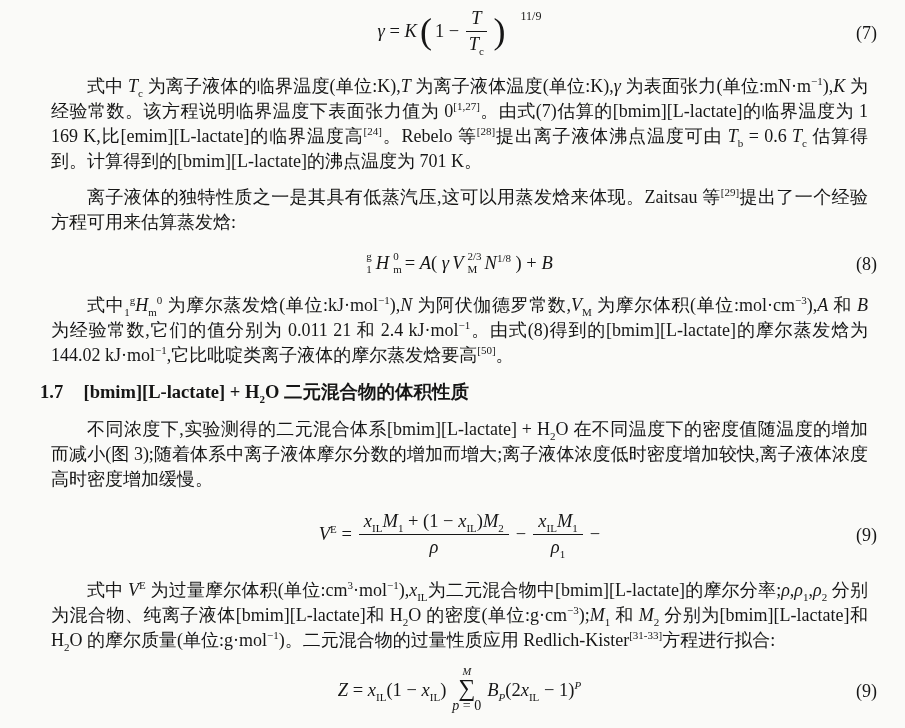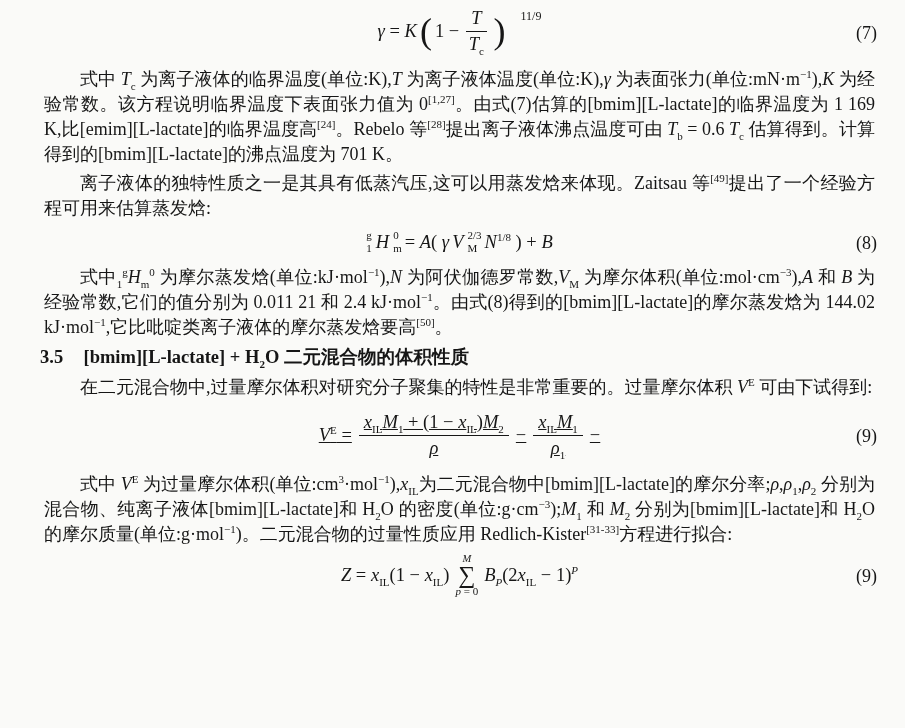--- a/index.html
+++ b/index.html
@@ -3,48 +3,48 @@
 <meta charset="utf-8">
 <style>
   html,body{margin:0;padding:0;}
   body{
     width:905px;height:728px;overflow:hidden;
     background:#fafaf8;color:#161616;
     font-family:"Liberation Serif","DejaVu Serif",serif;
     font-size:18px;
   }
   .page{padding:2px 26px 0 40px;}
-  .para{margin:4px;text-align:justify;text-indent:2em;line-height:25px;}
+  .para{margin:11px;text-align:justify;text-indent:2em;line-height:25px;}
   sup,sub{font-size:11px;line-height:0;}
   i{font-style:italic;}
   .heading{margin:1px 0;font-size:18.5px;font-weight:bold;line-height:27px;}
   .heading .hgap{display:inline-block;width:1.1em;}
 
   .eq-row{position:relative;display:flex;align-items:center;justify-content:center;line-height:1.25;}
   .eq-row.eq7{padding:5px 0 7px;}
   .eq-row.eq8{padding:4px 0 5px;}
-  .eq-row.eq9{padding:7px 0 8px;text-decoration:underline;}
+  .eq-row.eq9{padding:7px 0 8px;}
   .eq-row.eq10{padding:3px 0 4px;}
   .eq-num{position:absolute;right:2px;top:50%;transform:translateY(-50%);font-size:18px;}
   .eq-body{display:inline-flex;align-items:center;gap:3px;font-size:18.5px;}
   .bigp{font-size:36px;font-weight:400;line-height:0.9;}
   .eq-exp{position:relative;top:-15px;font-size:12px;margin-left:12px;}
 
   .frac{display:inline-flex;flex-direction:column;align-items:center;margin:0 4px;line-height:1.25;}
   .frac .num{border-bottom:1.4px solid #161616;padding:0 5px 1px;}
   .frac .den{padding-top:1px;}
 
   .stk{display:inline-flex;flex-direction:column;justify-content:center;font-size:11px;line-height:1.2;}
   .stk.pre{align-items:flex-end;margin-right:1px;}
   .stk.post{align-items:flex-start;margin-left:1px;}
 
   .sum{display:inline-flex;flex-direction:column;align-items:center;line-height:1;margin:0 3px;}
   .sum .sum-top{font-size:10.5px;margin-bottom:-1px;}
   .sum .sum-sym{font-size:24px;}
-  .sum .sum-bot{font-size:11px;margin-top:-1px;}
+  .sum .sum-bot{font-size:14px;margin-top:-1px;}
 </style>
 </head>
 <body style="background: rgb(250, 250, 248); color: rgb(22, 22, 22);">
 
 <div class="page">
 
   <div class="eq-row eq7">
     <span class="eq-body">
       <span><i>γ</i> = <i>K</i></span>
       <span class="bigp">(</span>
@@ -53,21 +53,21 @@
         <span class="num"><i>T</i></span>
         <span class="den"><i>T</i><sub>c</sub></span>
       </span>
       <span class="bigp">)</span>
       <span class="eq-exp">11/9</span>
     </span>
     <span class="eq-num">(7)</span>
   </div>
 
   <p class="para">式中 <i>T</i><sub>c</sub> 为离子液体的临界温度(单位:K),<i>T</i> 为离子液体温度(单位:K),<i>γ</i> 为表面张力(单位:mN·m<sup>−1</sup>),<i>K</i> 为经验常数。该方程说明临界温度下表面张力值为 0<sup>[1,27]</sup>。由式(7)估算的[bmim][L-lactate]的临界温度为 1 169 K,比[emim][L-lactate]的临界温度高<sup>[24]</sup>。Rebelo 等<sup>[28]</sup>提出离子液体沸点温度可由 <i>T</i><sub>b</sub> = 0.6 <i>T</i><sub>c</sub> 估算得到。计算得到的[bmim][L-lactate]的沸点温度为 701 K。</p>
-  <p class="para">离子液体的独特性质之一是其具有低蒸汽压,这可以用蒸发焓来体现。Zaitsau 等<sup>[49]</sup>提出了一个经验方程可用来估算蒸发焓:</p>
+  <p class="para">离子液体的独特性质之一是其具有低蒸汽压,这可以用蒸发焓来体现。Zaitsau 等<sup>[29]</sup>提出了一个经验方程可用来估算蒸发焓:</p>
 
   <div class="eq-row eq8">
     <span class="eq-body">
       <span class="stk pre">
         <span>g</span>
         <span>1</span>
       </span>
       <span><i>H</i></span>
       <span class="stk post">
         <span>0</span>
@@ -80,24 +80,24 @@
         <span>M</span>
       </span>
       <span><i>N</i><sup>1/8</sup> ) + <i>B</i></span>
     </span>
     <span class="eq-num">(8)</span>
   </div>
 
   <p class="para">式中<sub>1</sub><sup>g</sup><i>H</i><sub>m</sub><sup>0</sup> 为摩尔蒸发焓(单位:kJ·mol<sup>−1</sup>),<i>N</i> 为阿伏伽德罗常数,<i>V</i><sub>M</sub> 为摩尔体积(单位:mol·cm<sup>−3</sup>),<i>A</i> 和 <i>B</i> 为经验常数,它们的值分别为 0.011 21 和 2.4 kJ·mol<sup>−1</sup>。由式(8)得到的[bmim][L-lactate]的摩尔蒸发焓为 144.02 kJ·mol<sup>−1</sup>,它比吡啶类离子液体的摩尔蒸发焓要高<sup>[50]</sup>。</p>
 
   <h3 class="heading">
-    <span>3.5</span><span class="hgap"></span><span>[bmim][L-lactate] + H<sub>2</sub>O 二元混合物的体积性质</span>
+    <span>1.7</span><span class="hgap"></span><span>[bmim][L-lactate] + H<sub>2</sub>O 二元混合物的体积性质</span>
   </h3>
 
-  <p class="para">在二元混合物中,过量摩尔体积对研究分子聚集的特性是非常重要的。过量摩尔体积 <i>V</i><sup>E</sup> 可由下试得到:</p>
+  <p class="para">不同浓度下,实验测得的二元混合体系[bmim][L-lactate] + H<sub>2</sub>O 在不同温度下的密度值随温度的增加而减小(图 3);随着体系中离子液体摩尔分数的增加而增大;离子液体浓度低时密度增加较快,离子液体浓度高时密度增加缓慢。</p>
 
   <div class="eq-row eq9">
     <span class="eq-body">
       <span><i>V</i><sup>E</sup> =</span>
       <span class="frac">
         <span class="num"><i>x</i><sub>IL</sub><i>M</i><sub>1</sub> + (1 − <i>x</i><sub>IL</sub>)<i>M</i><sub>2</sub></span>
         <span class="den"><i>ρ</i></span>
       </span>
       <span>−</span>
       <span class="frac">

